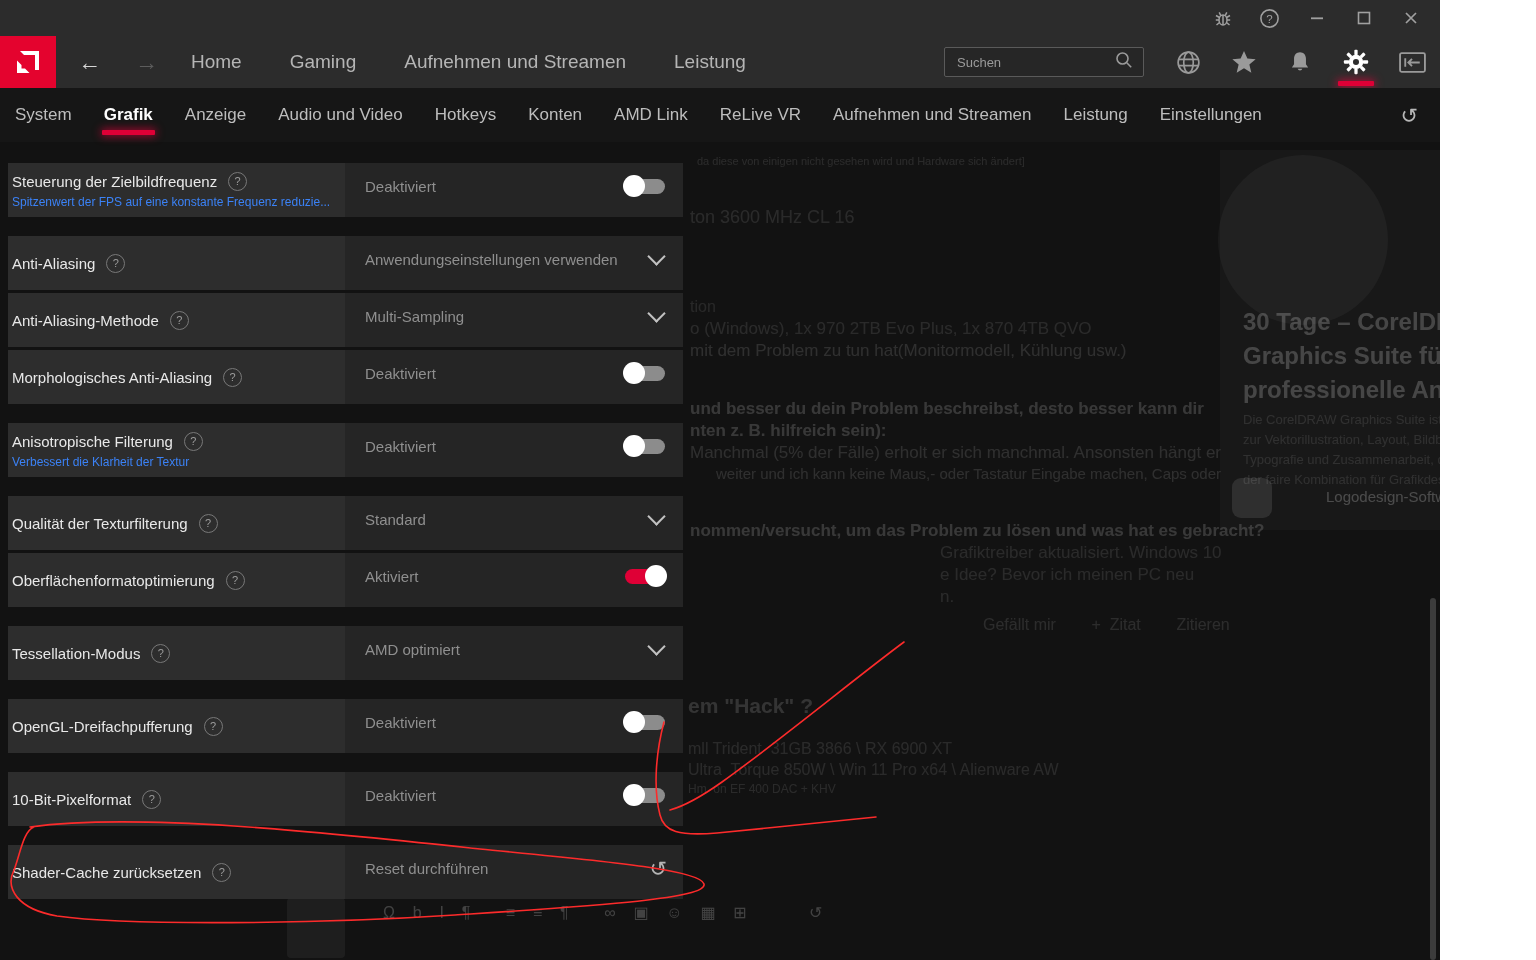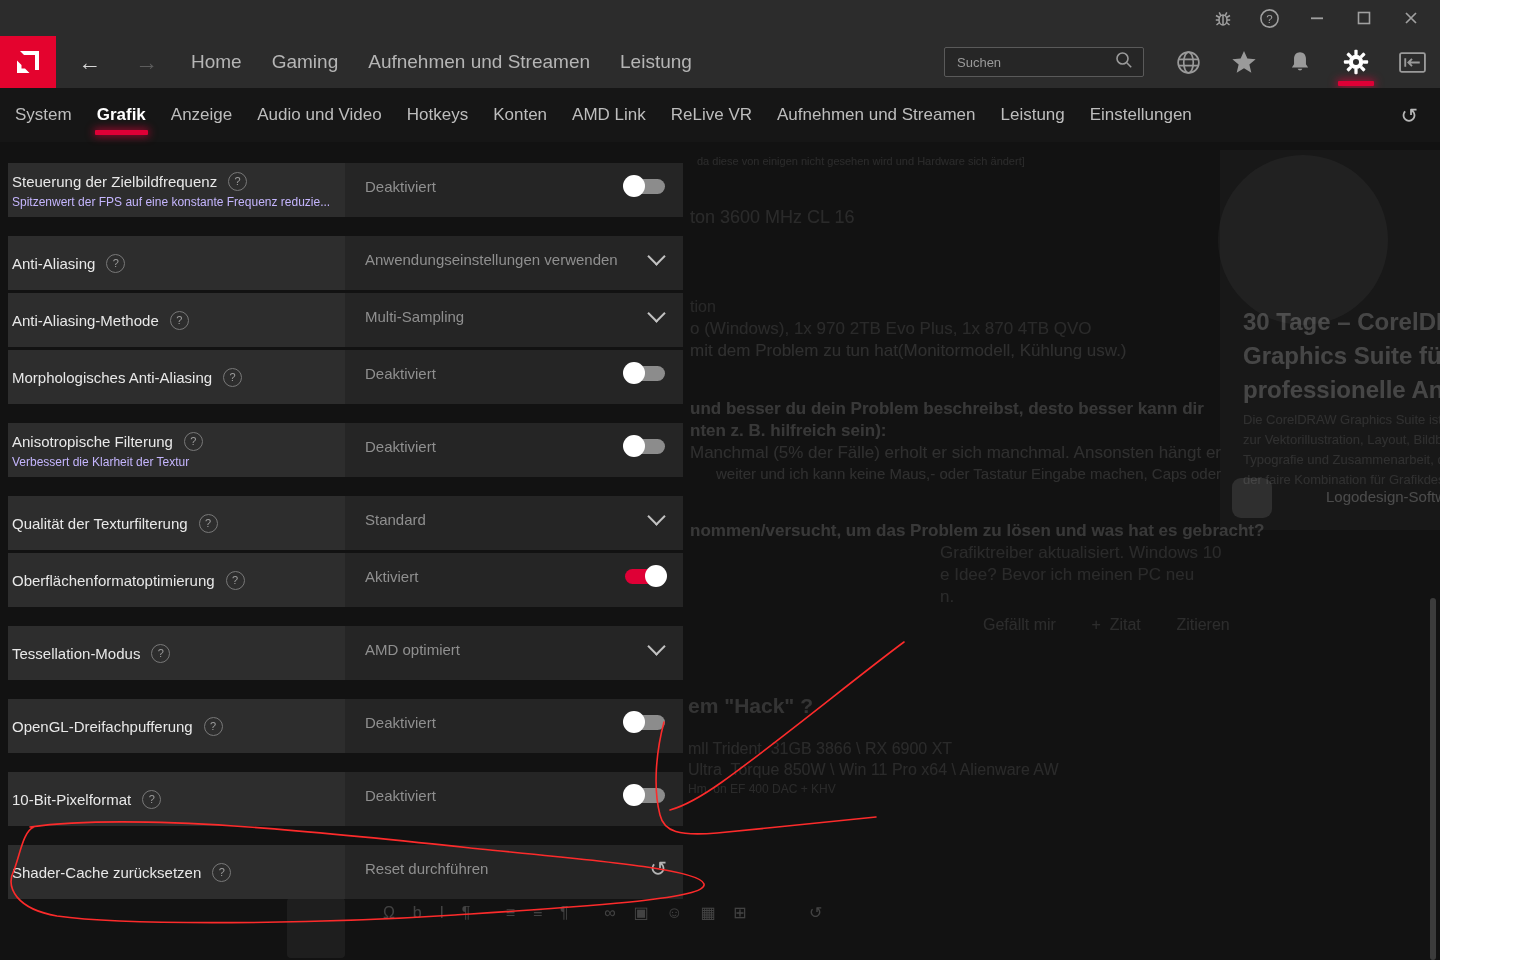--- a/index.html
+++ b/index.html
@@ -14,47 +14,47 @@
   
   .titlebar{height:36px;background:var(--chrome);display:flex;justify-content:flex-end;align-items:center;padding-right:6px}
   .tb-btn{width:47px;height:36px;display:flex;align-items:center;justify-content:center}
 
   
   .navbar{height:52px;background:var(--chrome);display:flex;align-items:center;position:relative}
   .logo{width:56px;height:52px;background:var(--logo-red);display:flex;align-items:center;justify-content:center;flex:none}
   .nav-arrows{display:flex;gap:34px;margin-left:22px;font-size:23px}
   .arrow.back{color:#d6d6d6}
   .arrow.fwd{color:#5d5d5d}
-  .nav-items{display:flex;gap:30px;margin-left:33px}
+  .nav-items{display:flex;gap:48px;margin-left:33px}
   .nav-item{font-size:19px;color:#b5b5b5}
   .search{margin-left:auto;margin-right:16px;width:200px;height:30px;border:1px solid #5a5a5a;border-radius:2px;display:flex;align-items:center;padding:0 10px;background:rgba(0,0,0,.12);box-sizing:border-box}
   .search input{flex:1;background:transparent;border:none;outline:none;color:#22c55e;font-size:13px;font-family:"Liberation Sans",sans-serif;min-width:0}
   .search input::placeholder{color:#9a9a9a}
   .nav-icons{display:flex}
   .icon-btn{width:56px;height:52px;display:flex;align-items:center;justify-content:center;position:relative}
   .icon-btn.active::after{content:"";position:absolute;bottom:2px;left:50%;transform:translateX(-50%);width:36px;height:5px;background:var(--accent-red);border-radius:1px;box-shadow:0 0 9px 1px rgba(235,0,60,.75)}
 
   
   .tabbar{height:54px;background:var(--tabbar);display:flex;align-items:center;padding-left:15px;position:relative}
-  .tabs{display:flex;gap:25px}
+  .tabs{display:flex;gap:32px}
   .tab{font-size:17px;color:#bdbdbd;position:relative;line-height:54px;white-space:nowrap}
   .tab.active{color:#ffffff;font-weight:700}
   .tab.active::after{content:"";position:absolute;left:-2px;right:-2px;bottom:7px;height:5px;background:var(--accent-red);border-radius:1px;box-shadow:0 0 8px 1px rgba(235,0,60,.7)}
   .tab-reset{margin-left:auto;margin-right:22px;color:#b8b8b8;font-size:21px;line-height:1}
 
   
   .rows{position:absolute;left:8px;top:163px;width:675px;z-index:5}
   .row{display:flex;height:54px;margin-top:19px}
   .row.joined{margin-top:3px}
   .row:first-child{margin-top:0}
   .cell-l{width:337px;background:var(--cell-label);display:flex;flex-direction:column;justify-content:center;padding-left:4px;box-sizing:border-box;flex:none}
   .cell-r{flex:1;background:var(--cell-value);display:flex;align-items:center;padding:0 16px 8px 20px;box-sizing:border-box}
   .lbl-line{display:flex;align-items:center;gap:11px}
   .lbl{color:#e8e8e8;font-size:15px;white-space:nowrap}
-  .sub{color:#c4b5fd;font-size:12px;margin-top:4px;white-space:nowrap}
+  .sub{color:#3b82f6;font-size:12px;margin-top:4px;white-space:nowrap}
   .help{width:17px;height:17px;border:1.5px solid #787878;border-radius:50%;color:#9c9c9c;font-size:11px;display:flex;align-items:center;justify-content:center;flex:none}
   .val{color:#8f8f8f;font-size:15px;white-space:nowrap}
   .ctrl{margin-left:auto;display:flex;align-items:center}
   .chev{width:11px;height:11px;border-right:2px solid #c2c2c2;border-bottom:2px solid #c2c2c2;transform:rotate(45deg);margin-bottom:5px;margin-right:4px}
   .tgl{width:40px;height:15px;border-radius:8px;background:var(--toggle-off-track);position:relative;margin-right:2px}
   .tgl .knob{width:22px;height:22px;border-radius:50%;background:#ffffff;position:absolute;top:-4px;left:-2px}
   .tgl.on{background:var(--accent-red)}
   .tgl.on .knob{left:auto;right:-2px}
   .reset-glyph{color:#b5b5b5;font-size:21px;line-height:1}
 

